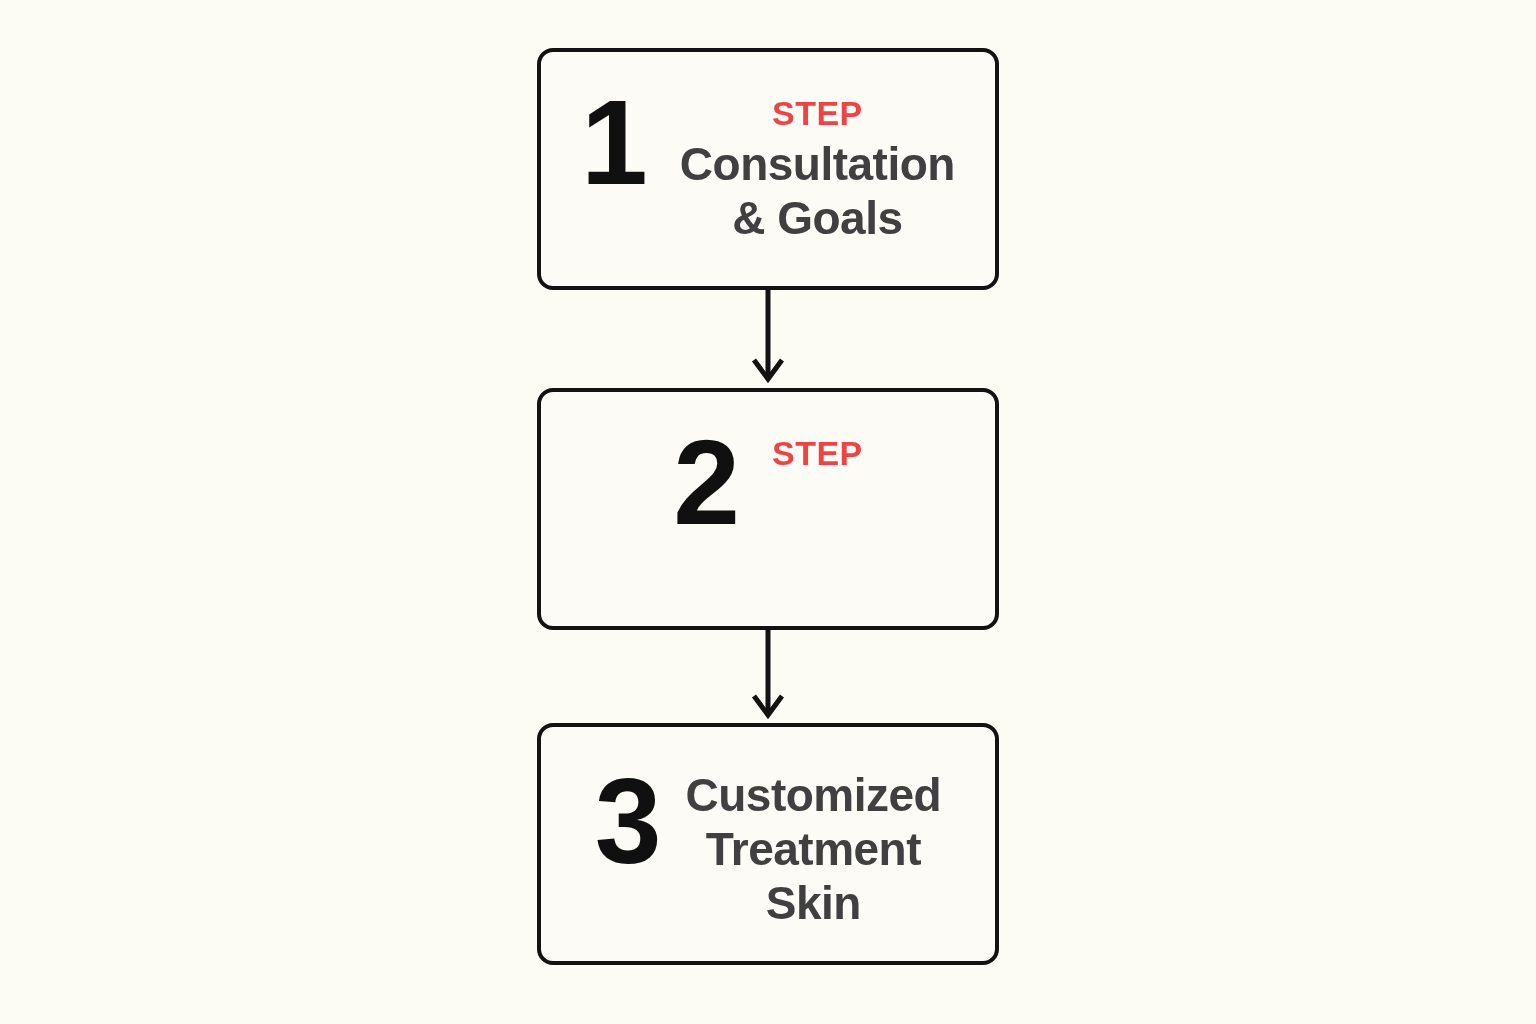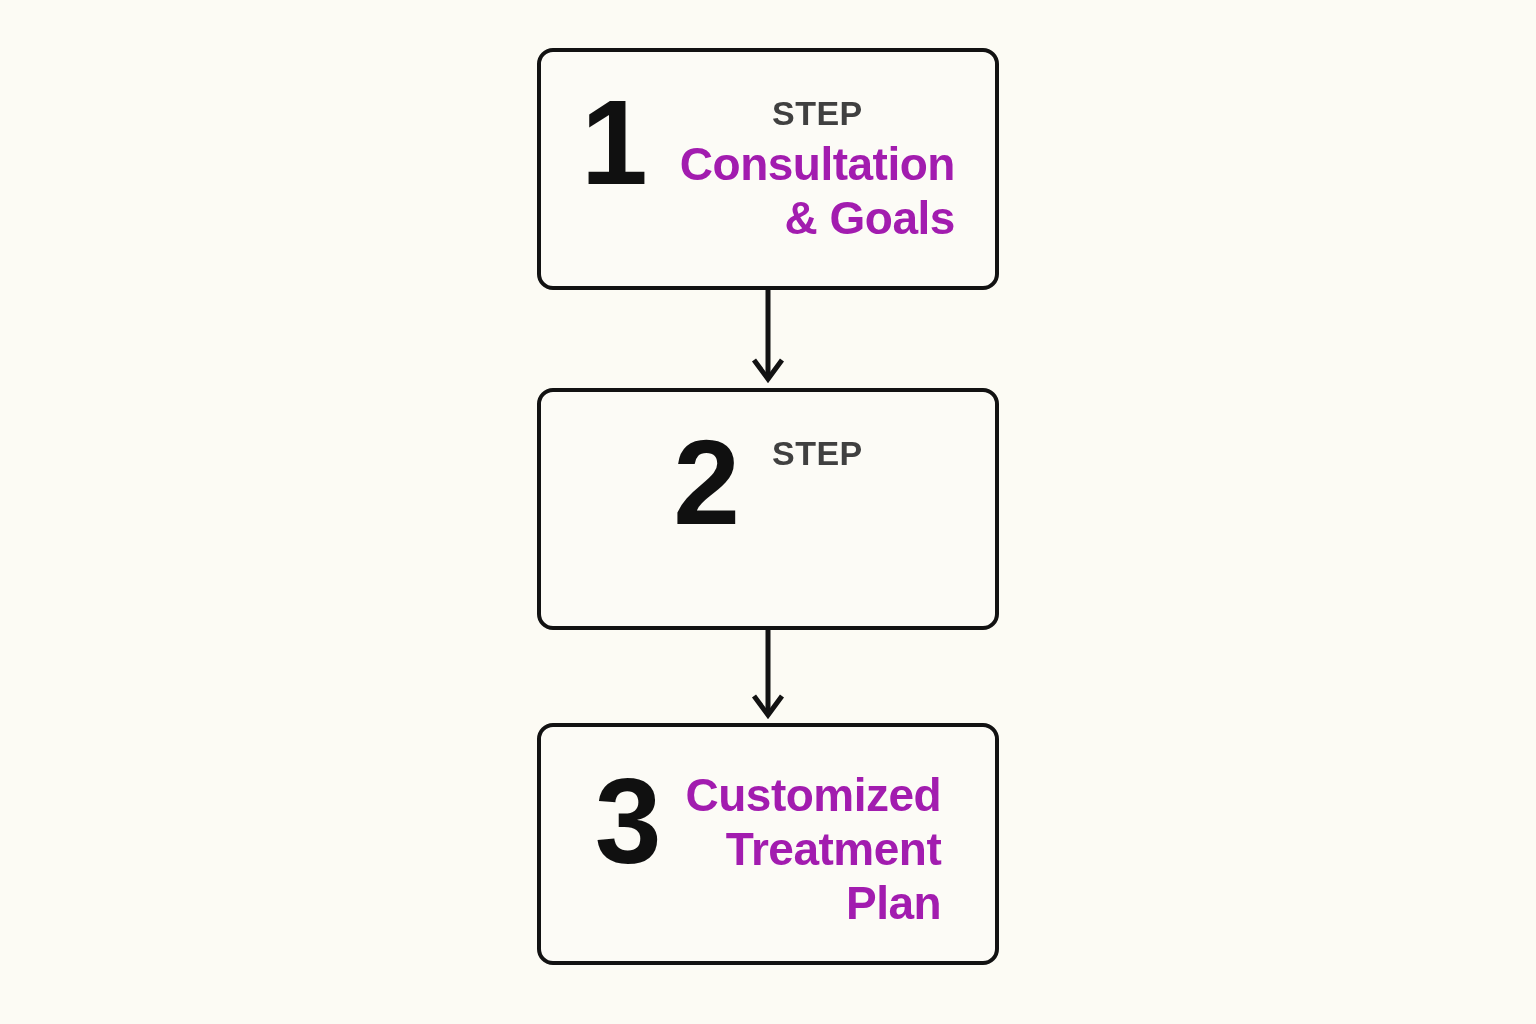--- a/index.html
+++ b/index.html
@@ -65,34 +65,34 @@
     padding-top: 44px;
     max-width: 310px;
   }
   .step-box-3 .step-text {
     padding-top: 42px;
   }
 
   .step-eyebrow {
     font-size: 34px;
     font-weight: 700;
-    color: #404040;
+    color: #ef4444;
     letter-spacing: 0.5px;
     line-height: 1.05;
     align-self: center;
     margin-bottom: 6px;
   }
 
   .step-title {
     font-size: 46px;
     font-weight: 700;
-    color: #a21caf;
+    color: #404040;
     line-height: 1.17;
     letter-spacing: -0.5px;
-    text-align: right;
+    text-align: center;
     white-space: pre-line;
   }
 
   
   .connector {
     position: absolute;
     left: 737px;
     width: 62px;
   }
   .connector-1 { top: 288px; height: 100px; }
@@ -133,17 +133,17 @@
       <polyline points="17,68 31,87 45,68" fill="none" stroke="#121212" stroke-width="5" stroke-linecap="butt" stroke-linejoin="miter"></polyline>
     </svg>
   </div>
 
   <div class="step-box step-box-3">
     <div class="step-number">3</div>
     <div class="step-text">
 
       <div class="step-title">Customized
 Treatment
-Plan</div>
+Skin</div>
     </div>
   </div>
 
 </div>
 
 </body></html>

